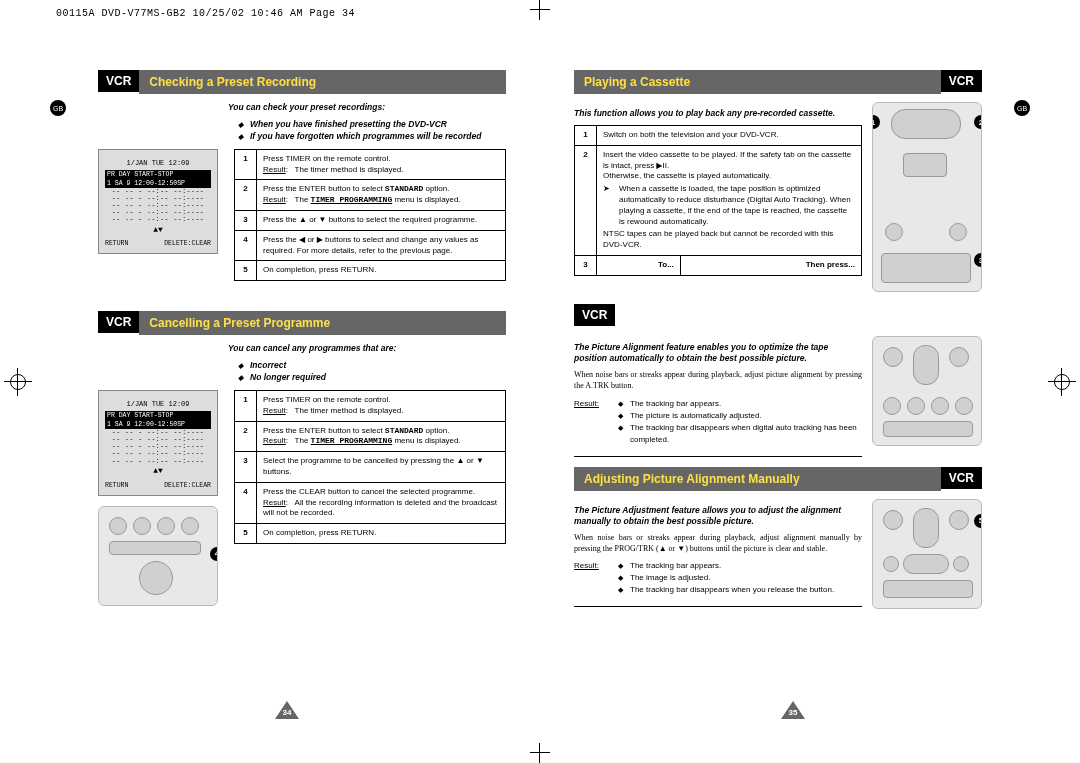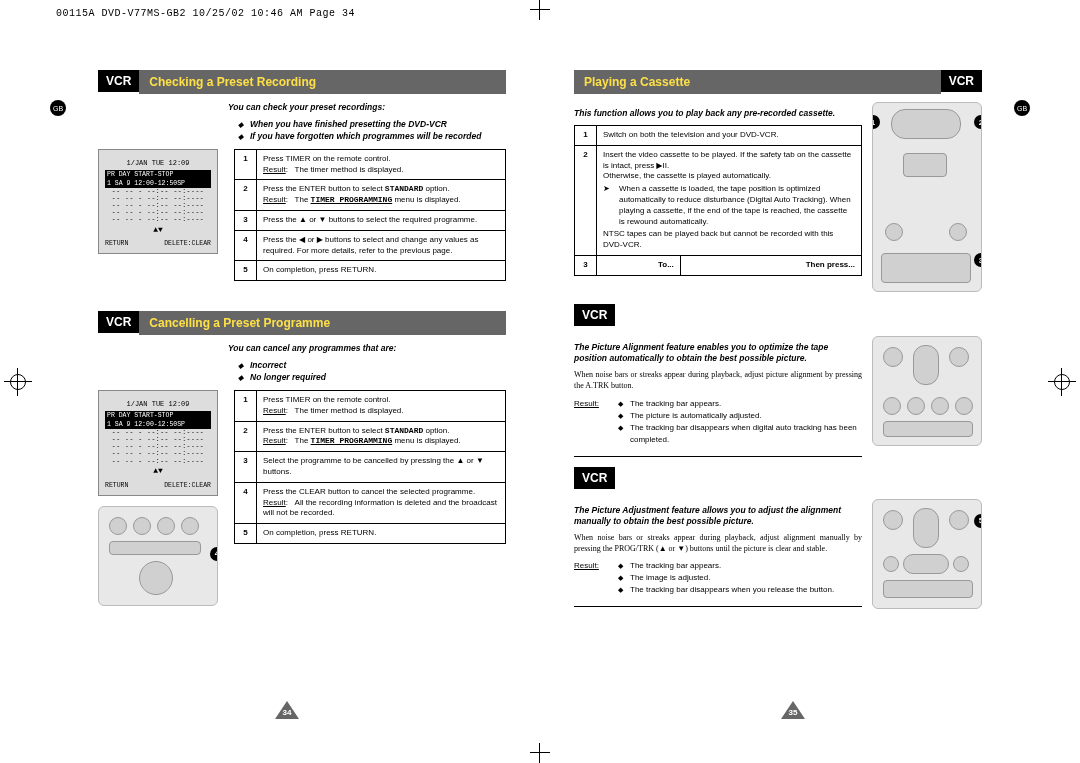--- a/index.html
+++ b/index.html
@@ -370,20 +370,21 @@
           <div class="rbtn" style="left:10px;top:60px;width:18px;height:18px"></div>
           <div class="rbtn" style="left:34px;top:60px;width:18px;height:18px"></div>
           <div class="rbtn" style="left:58px;top:60px;width:18px;height:18px"></div>
           <div class="rbtn" style="left:82px;top:60px;width:18px;height:18px"></div>
           <div class="rrect" style="left:10px;top:84px;width:90px;height:16px"></div>
         </div>
       </div>
     </div>
 
     <div class="section-bar rev">
+      <div class="title">Adjusting Picture Alignment Manually</div>
       <div class="tag">VCR</div>
     </div>
     <div class="right-side">
       <div class="right-main">
         <div class="intro" style="margin-left:0">The Picture Adjustment feature allows you to adjust the alignment manually to obtain the best possible picture.</div>
         <div class="para">When noise bars or streaks appear during playback, adjust alignment manually by pressing the PROG/TRK (▲ or ▼) buttons until the picture is clear and stable.</div>
         <div class="result-line">
           <span class="lbl">Result:</span>
           <ul>
             <li>The tracking bar appears.</li>

